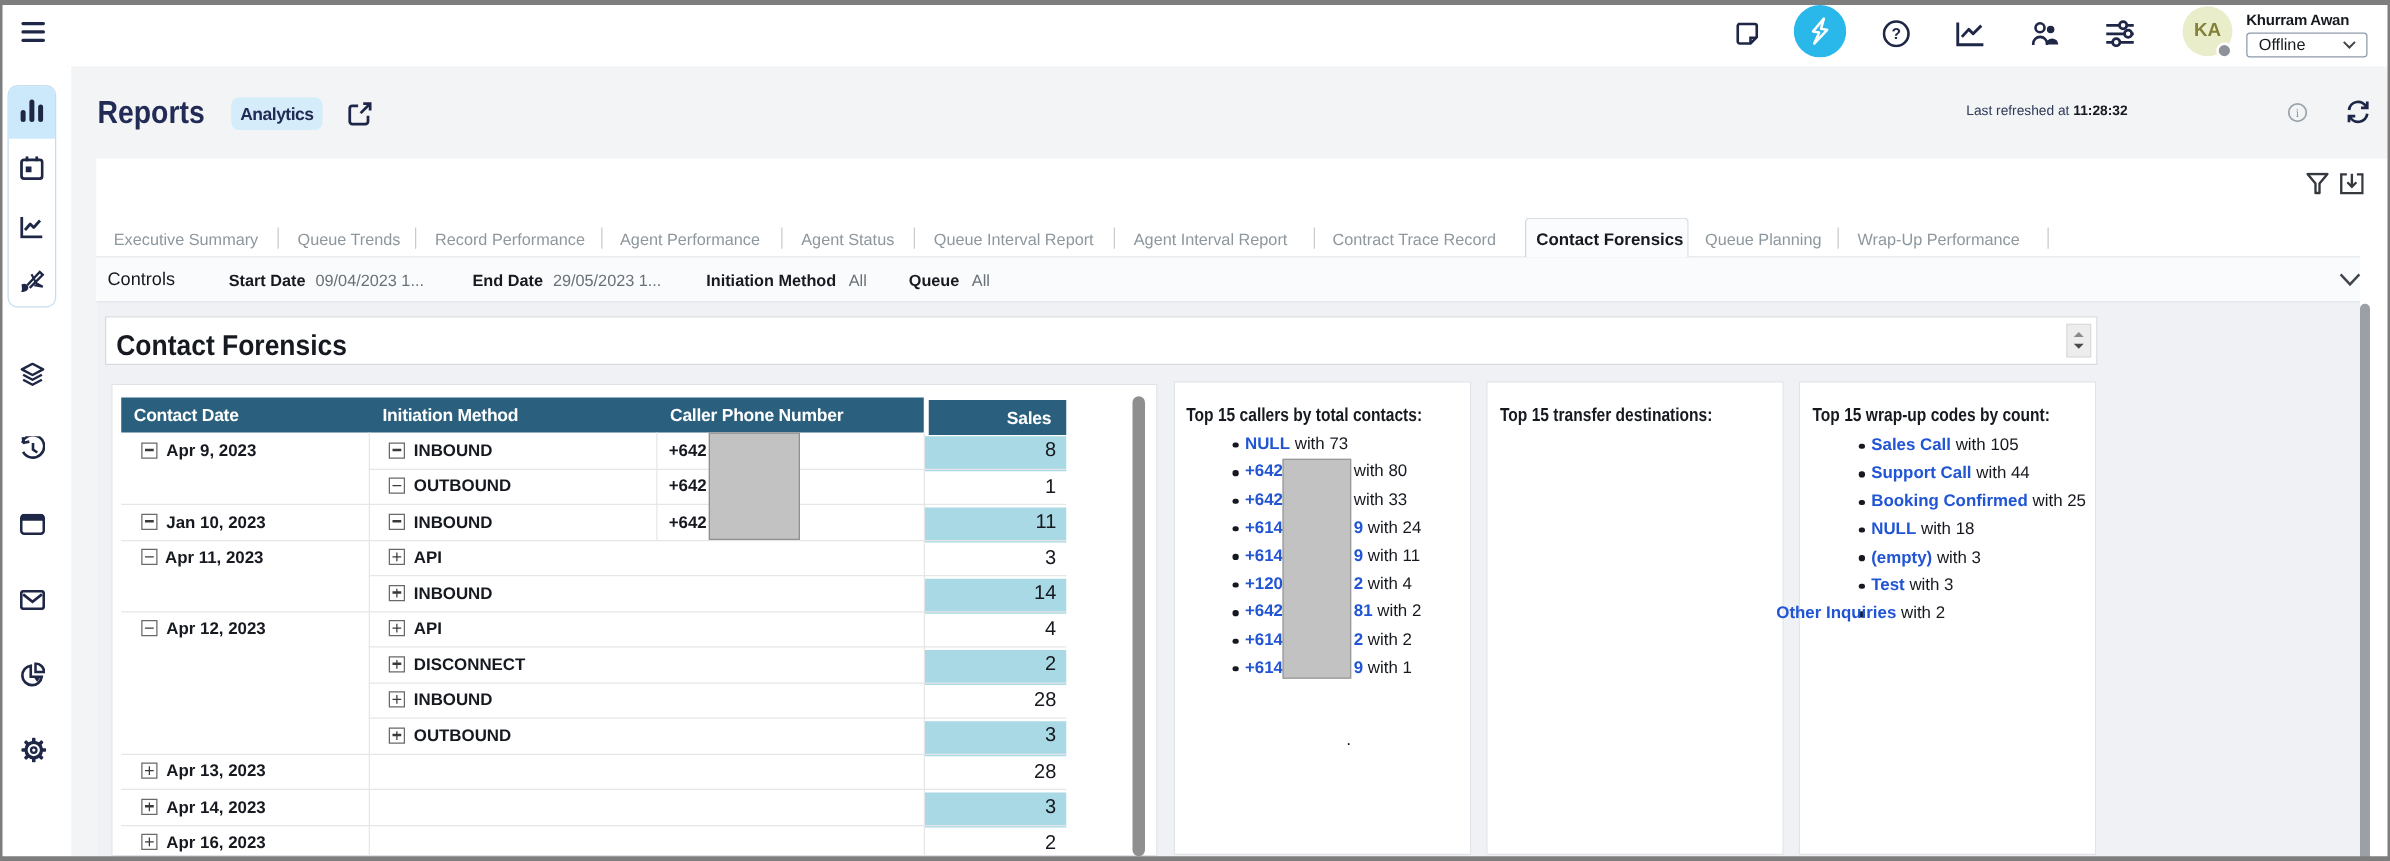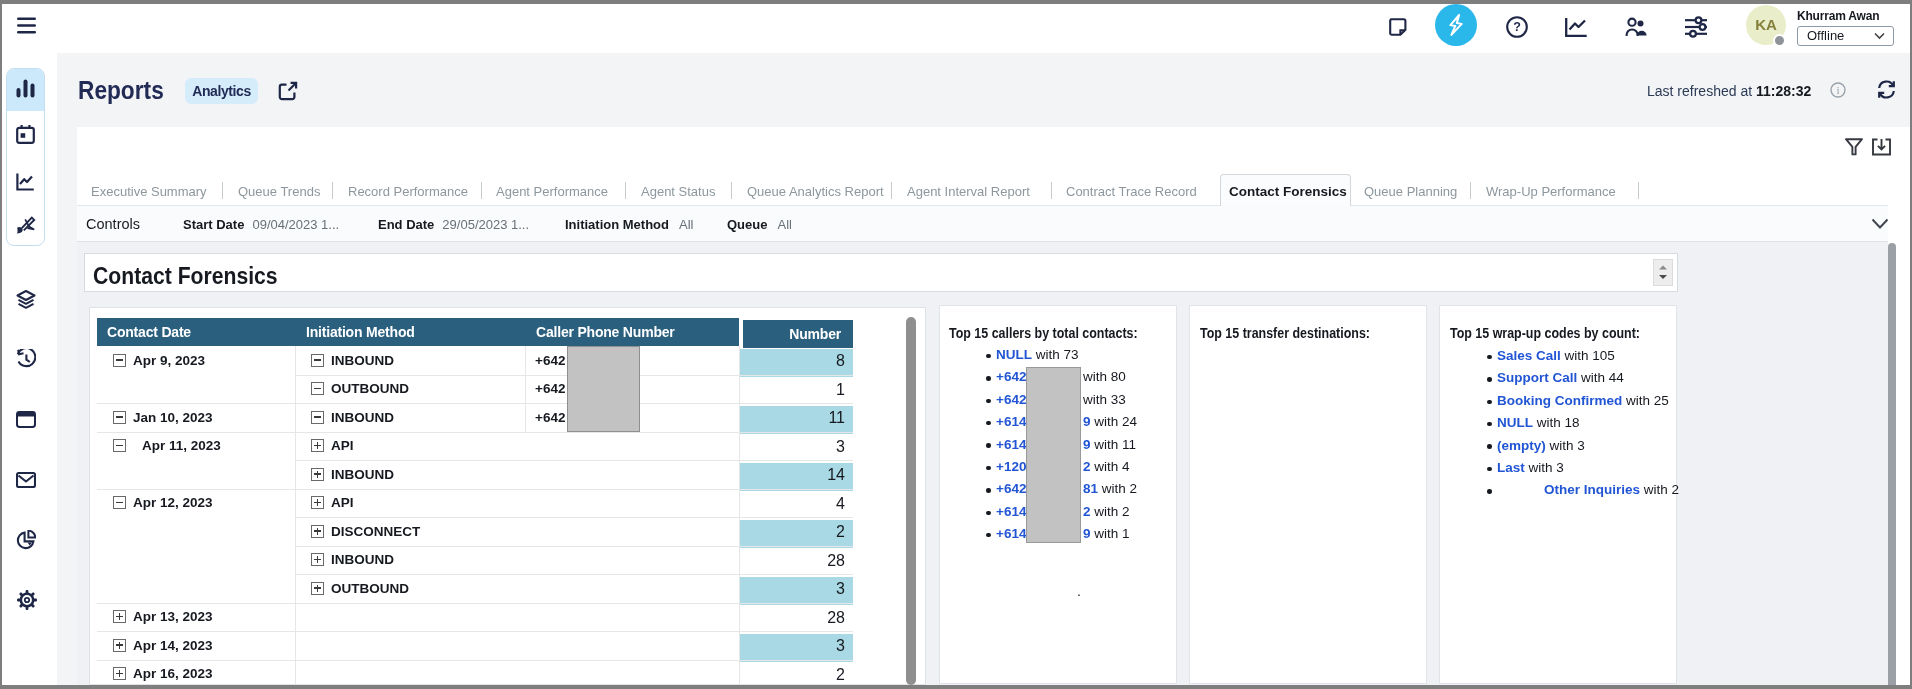--- a/index.html
+++ b/index.html
@@ -72,21 +72,21 @@
 <svg class="a" style="left:1874px;top:32px" width="11" height="8" viewBox="0 0 11 8">
     <path d="M1 1.5 L5.5 6 L10 1.5" fill="none" stroke="#444" stroke-width="1.6"></path>
   </svg>
 <div class="a" style="left:78px;top:76px;font-size:25.5px;font-weight:bold;color:#222b55;transform:scaleX(0.89);transform-origin:left top">Reports</div>
 <div class="a" style="left:185px;top:78px;width:73px;height:26px;background:#d5ecfa;border-radius:6px;font-size:14px;font-weight:bold;color:#222b55;text-align:center;line-height:26px;letter-spacing:-0.4px">Analytics</div>
 <svg class="a" style="left:277px;top:81px" width="22" height="21" viewBox="0 0 22 21">
 <path d="M9.5 3.6 H4.9 A2.1 2.1 0 0 0 2.8 5.7 v10.4 a2.1 2.1 0 0 0 2.1 2.1 h10.4 a2.1 2.1 0 0 0 2.1 -2.1 V11.5" fill="none" stroke="#1d2647" stroke-width="2.2"></path>
 <path d="M11.5 9.5 L19 2" fill="none" stroke="#1d2647" stroke-width="2.2"></path>
 <path d="M13.6 1.9 h5.5 v5.5" fill="none" stroke="#1d2647" stroke-width="2.2"></path>
   </svg>
-<div class="a" style="left:1647px;top:83px;font-size:14px;color:#2b3a55">Last refreshed at <b style="color:#16191f">11:28:32</b></div>
+<div class="a" style="left:1573px;top:83px;font-size:11px;color:#2b3a55">Last refreshed at <b style="color:#16191f">11:28:32</b></div>
 <svg class="a" style="left:1830px;top:82px" width="16" height="16" viewBox="0 0 16 16">
 <circle cx="8" cy="8" r="7" fill="none" stroke="#99a3ab" stroke-width="1.4"></circle>
 <text x="8" y="11.6" font-size="9.5" fill="#8a949c" text-anchor="middle" font-family="Liberation Serif,serif">i</text>
   </svg>
 <svg class="a" style="left:1876px;top:80px" width="21" height="19" viewBox="0 0 21 19">
 <path d="M3.2 8.0 a7.3 7.3 0 0 1 13.9 -2.2" fill="none" stroke="#1d2647" stroke-width="2.2"></path>
 <path d="M17.8 1.2 v5 h-5" fill="none" stroke="#1d2647" stroke-width="2.2"></path>
 <path d="M17.8 11.0 a7.3 7.3 0 0 1 -13.9 2.2" fill="none" stroke="#1d2647" stroke-width="2.2"></path>
 <path d="M3.2 17.8 v-5 h5" fill="none" stroke="#1d2647" stroke-width="2.2"></path>
   </svg>
@@ -154,21 +154,21 @@
   </svg>
 <svg class="a" style="left:1872px;top:138px" width="19" height="23" viewBox="0 0 19 23">
 <path d="M5.5 1.5 h-4.5 v15 h17 v-15 h-4.5" fill="none" stroke="#35393f" stroke-width="1.9"></path>
 <path d="M9.5 1 v10.2 m-3.6 -3.4 l3.6 3.6 l3.6 -3.6" fill="none" stroke="#35393f" stroke-width="1.9"></path>
   </svg>
 <div class="a tab" style="left:91px;top:184px">Executive Summary</div>
 <div class="a tab" style="left:238px;top:184px">Queue Trends</div>
 <div class="a tab" style="left:348px;top:184px">Record Performance</div>
 <div class="a tab" style="left:496px;top:184px">Agent Performance</div>
 <div class="a tab" style="left:641px;top:184px">Agent Status</div>
-<div class="a tab" style="left:747px;top:184px">Queue Analytics Report</div>
+<div class="a tab" style="left:747px;top:184px">Queue Interval Report</div>
 <div class="a tab" style="left:907px;top:184px">Agent Interval Report</div>
 <div class="a tab" style="left:1066px;top:184px">Contract Trace Record</div>
 <div class="a tab" style="left:1364px;top:184px">Queue Planning</div>
 <div class="a tab" style="left:1486px;top:184px">Wrap-Up Performance</div>
 <div class="a" style="left:222px;top:182px;width:1px;height:17px;background:#c6cbce"></div>
 <div class="a" style="left:332px;top:182px;width:1px;height:17px;background:#c6cbce"></div>
 <div class="a" style="left:481px;top:182px;width:1px;height:17px;background:#c6cbce"></div>
 <div class="a" style="left:625px;top:182px;width:1px;height:17px;background:#c6cbce"></div>
 <div class="a" style="left:731px;top:182px;width:1px;height:17px;background:#c6cbce"></div>
 <div class="a" style="left:891px;top:182px;width:1px;height:17px;background:#c6cbce"></div>
@@ -192,21 +192,21 @@
 <svg class="a" style="left:1657px;top:264px" width="12" height="17" viewBox="0 0 12 17">
 <path d="M2 5.5 L6 1.5 L10 5.5 z" fill="#8a8a8a"></path>
 <path d="M2 11 L6 15 L10 11 z" fill="#4a4a4a"></path>
   </svg>
 <div class="a" style="left:89px;top:307px;width:837px;height:378px;background:#fff;border:1px solid #dfe3e7"></div>
 <div class="a" style="left:97px;top:318px;width:642px;height:28px;background:#2a5f7e"></div>
 <div class="a" style="left:743px;top:320px;width:110px;height:28px;background:#2a5f7e"></div>
 <div class="a" style="left:107px;top:324px;font-size:14px;font-weight:bold;color:#fff;letter-spacing:-0.2px">Contact Date</div>
 <div class="a" style="left:306px;top:324px;font-size:14px;font-weight:bold;color:#fff;letter-spacing:-0.2px">Initiation Method</div>
 <div class="a" style="left:536px;top:324px;font-size:14px;font-weight:bold;color:#fff;letter-spacing:-0.2px">Caller Phone Number</div>
-<div class="a" style="left:741px;top:326px;width:100px;font-size:14px;font-weight:bold;color:#fff;letter-spacing:-0.2px;text-align:right">Number</div>
+<div class="a" style="left:741px;top:326px;width:100px;font-size:14px;font-weight:bold;color:#fff;letter-spacing:-0.2px;text-align:right">Sales</div>
 <div class="a" style="left:739.5px;top:348.5px;width:113.5px;height:28.5px;background:#a9d9e4"></div>
 <div class="cnt" style="left:745px;top:352.3px">8</div>
 <div class="cnt" style="left:745px;top:380.8px">1</div>
 <div class="a" style="left:739.5px;top:405.5px;width:113.5px;height:28.5px;background:#a9d9e4"></div>
 <div class="cnt" style="left:745px;top:409.3px">11</div>
 <div class="cnt" style="left:745px;top:437.8px">3</div>
 <div class="a" style="left:739.5px;top:462.5px;width:113.5px;height:28.5px;background:#a9d9e4"></div>
 <div class="cnt" style="left:745px;top:466.3px">14</div>
 <div class="cnt" style="left:745px;top:494.8px">4</div>
 <div class="a" style="left:739.5px;top:519.5px;width:113.5px;height:28.5px;background:#a9d9e4"></div>
@@ -236,21 +236,21 @@
     <i></i>
   </div>
 <div class="rowtxt" style="left:133px;top:352.6px">Apr 9, 2023</div>
 <div class="ebox" style="left:113px;top:410.5px">
     <i></i>
   </div>
 <div class="rowtxt" style="left:133px;top:409.6px">Jan 10, 2023</div>
 <div class="ebox" style="left:113px;top:439.0px">
     <i></i>
   </div>
-<div class="rowtxt" style="left:142px;top:438.1px">Apr 11, 2023</div>
+<div class="rowtxt" style="left:132px;top:438.1px">Apr 11, 2023</div>
 <div class="ebox" style="left:113px;top:496.0px">
     <i></i>
   </div>
 <div class="rowtxt" style="left:133px;top:495.1px">Apr 12, 2023</div>
 <div class="ebox plus" style="left:113px;top:610.0px">
     <i></i>
     <b></b>
   </div>
 <div class="rowtxt" style="left:133px;top:609.1px">Apr 13, 2023</div>
 <div class="ebox plus" style="left:113px;top:638.5px">
@@ -348,19 +348,19 @@
 <div class="li" style="left:1497px;top:348.0px"><a>Sales Call</a> with 105</div>
 <div class="bullet" style="left:1487px;top:377.1px"></div>
 <div class="li" style="left:1497px;top:370.4px"><a>Support Call</a> with 44</div>
 <div class="bullet" style="left:1487px;top:399.5px"></div>
 <div class="li" style="left:1497px;top:392.8px"><a>Booking Confirmed</a> with 25</div>
 <div class="bullet" style="left:1487px;top:421.9px"></div>
 <div class="li" style="left:1497px;top:415.2px"><a>NULL</a> with 18</div>
 <div class="bullet" style="left:1487px;top:444.3px"></div>
 <div class="li" style="left:1497px;top:437.6px"><a>(empty)</a> with 3</div>
 <div class="bullet" style="left:1487px;top:466.7px"></div>
-<div class="li" style="left:1497px;top:460.0px"><a>Last</a> with 3</div>
+<div class="li" style="left:1497px;top:460.0px"><a>Test</a> with 3</div>
 <div class="bullet" style="left:1487px;top:489.1px"></div>
-<div class="li" style="left:1544px;top:482.4px"><a>Other Inquiries</a> with 2</div>
+<div class="li" style="left:1421px;top:482.4px"><a>Other Inquiries</a> with 2</div>
 <div class="a" style="left:1888px;top:243px;width:8px;height:446px;background:#9aa0a6;border-radius:4px 4px 0 0"></div>
 <div class="a" style="left:0;top:0;width:1912px;height:4px;background:#7e7e7e"></div>
 <div class="a" style="left:0;top:685px;width:1912px;height:4px;background:#7e7e7e"></div>
 <div class="a" style="left:0;top:0;width:2px;height:689px;background:#7e7e7e"></div>
 <div class="a" style="left:1910px;top:0;width:2px;height:689px;background:#7e7e7e"></div>
 </body></html>

